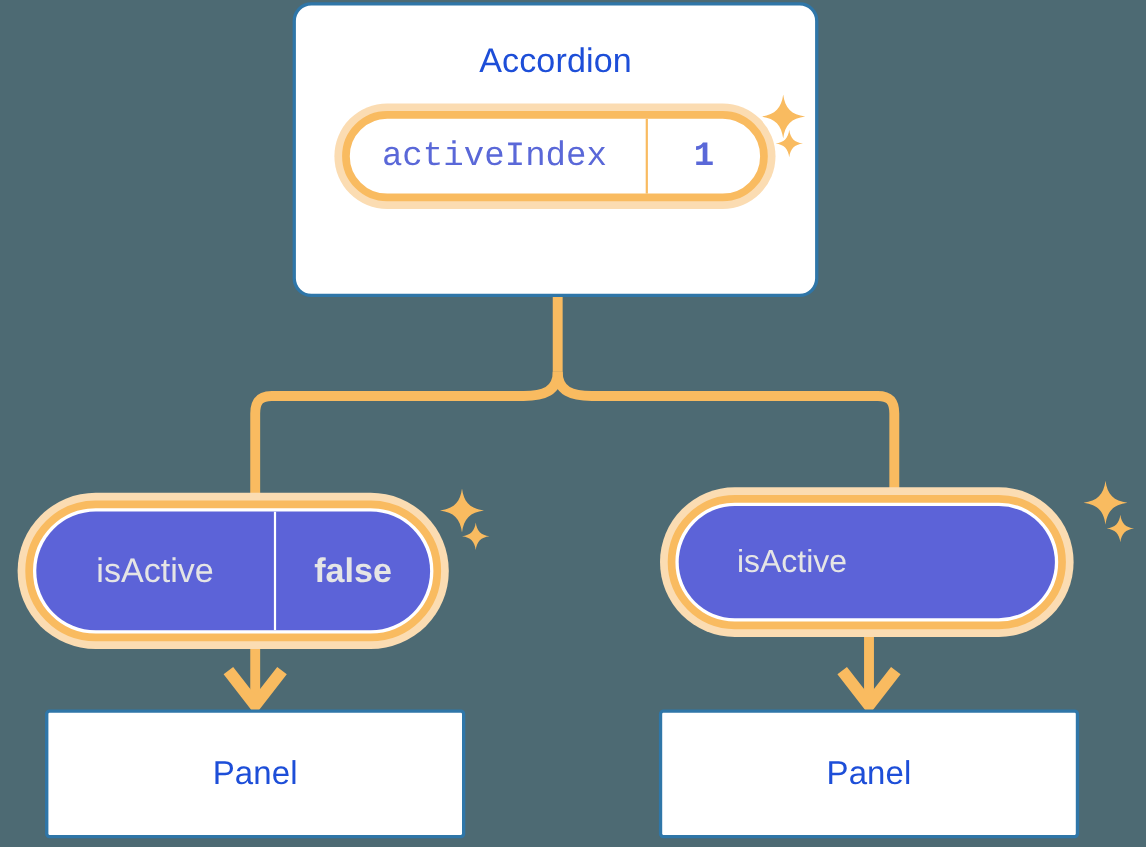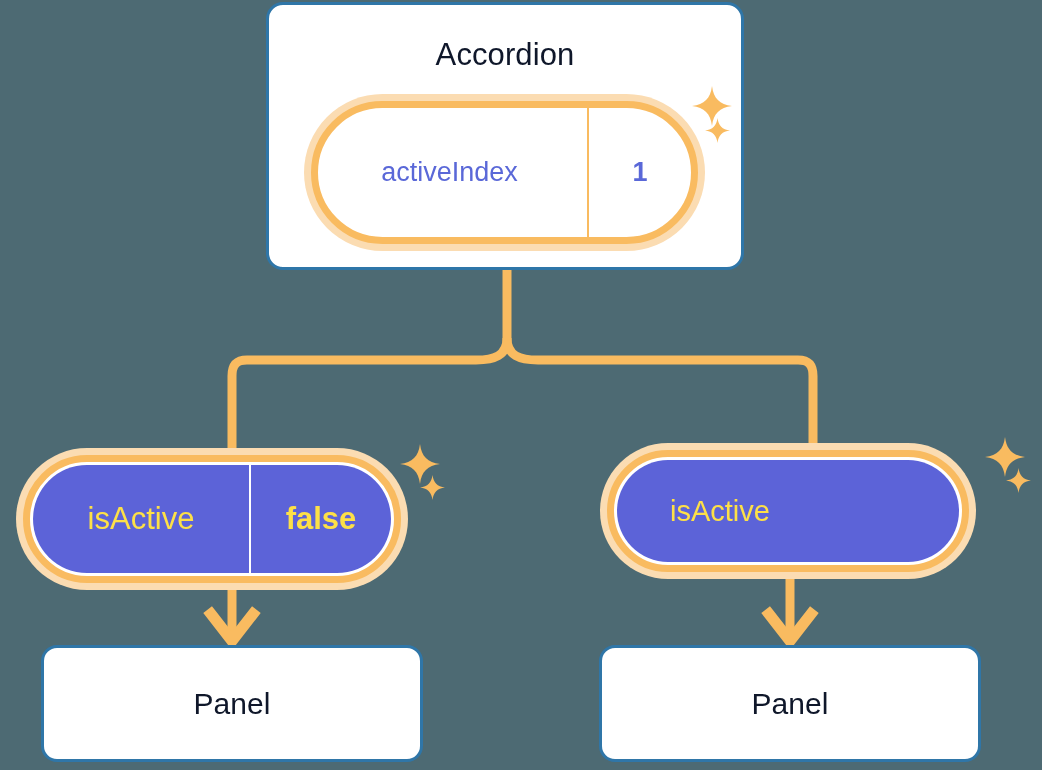--- a/index.html
+++ b/index.html
@@ -27,26 +27,26 @@
     height: 770px;
     z-index: 1;
     pointer-events: none;
   }
 
   
   .comp-card {
     position: absolute;
     background: #ffffff;
     border: 3px solid #2f76a8;
-    border-radius: 16px;
+    border-radius: 4px;
     box-sizing: border-box;
     z-index: 3;
   }
   .comp-title {
-    color: #0f172a;
+    color: #1d4ed8;
     font-size: 31px;
     font-weight: 400;
     letter-spacing: .1px;
     text-align: center;
     white-space: nowrap;
   }
 
   
   #card-accordion {
     left: 266px;
@@ -110,32 +110,33 @@
     padding: 3px;
   }
   .pill.solid .pill-inner {
     display: flex;
     align-items: stretch;
     width: 100%;
     background: #5c63d8;
     border-radius: 999px;
     overflow: hidden;
   }
-  .pill.solid .pill-seg { color: #fde047; }
+  .pill.solid .pill-seg { color: #e5e5e5; }
   .pill.solid .pill-val {
     border-left: 2px solid #ffffff;
     text-align: right;
   }
 
   #pill-active-index {
     left: 311px;
     top: 101px;
     width: 387px;
-    height: 143px;
-    font-size: 27px;
+    height: 82px;
+    font-size: 31px;
+    font-family: Liberation Mono, monospace;
   }
   #pill-active-index .pill-key { flex: 0 0 269px; padding-right: 6px; }
   #pill-active-index .pill-val { flex: 1 1 auto; }
 
   #pill-is-active-left {
     left: 23px;
     top: 455px;
     width: 378px;
     height: 128px;
     font-size: 31px;

